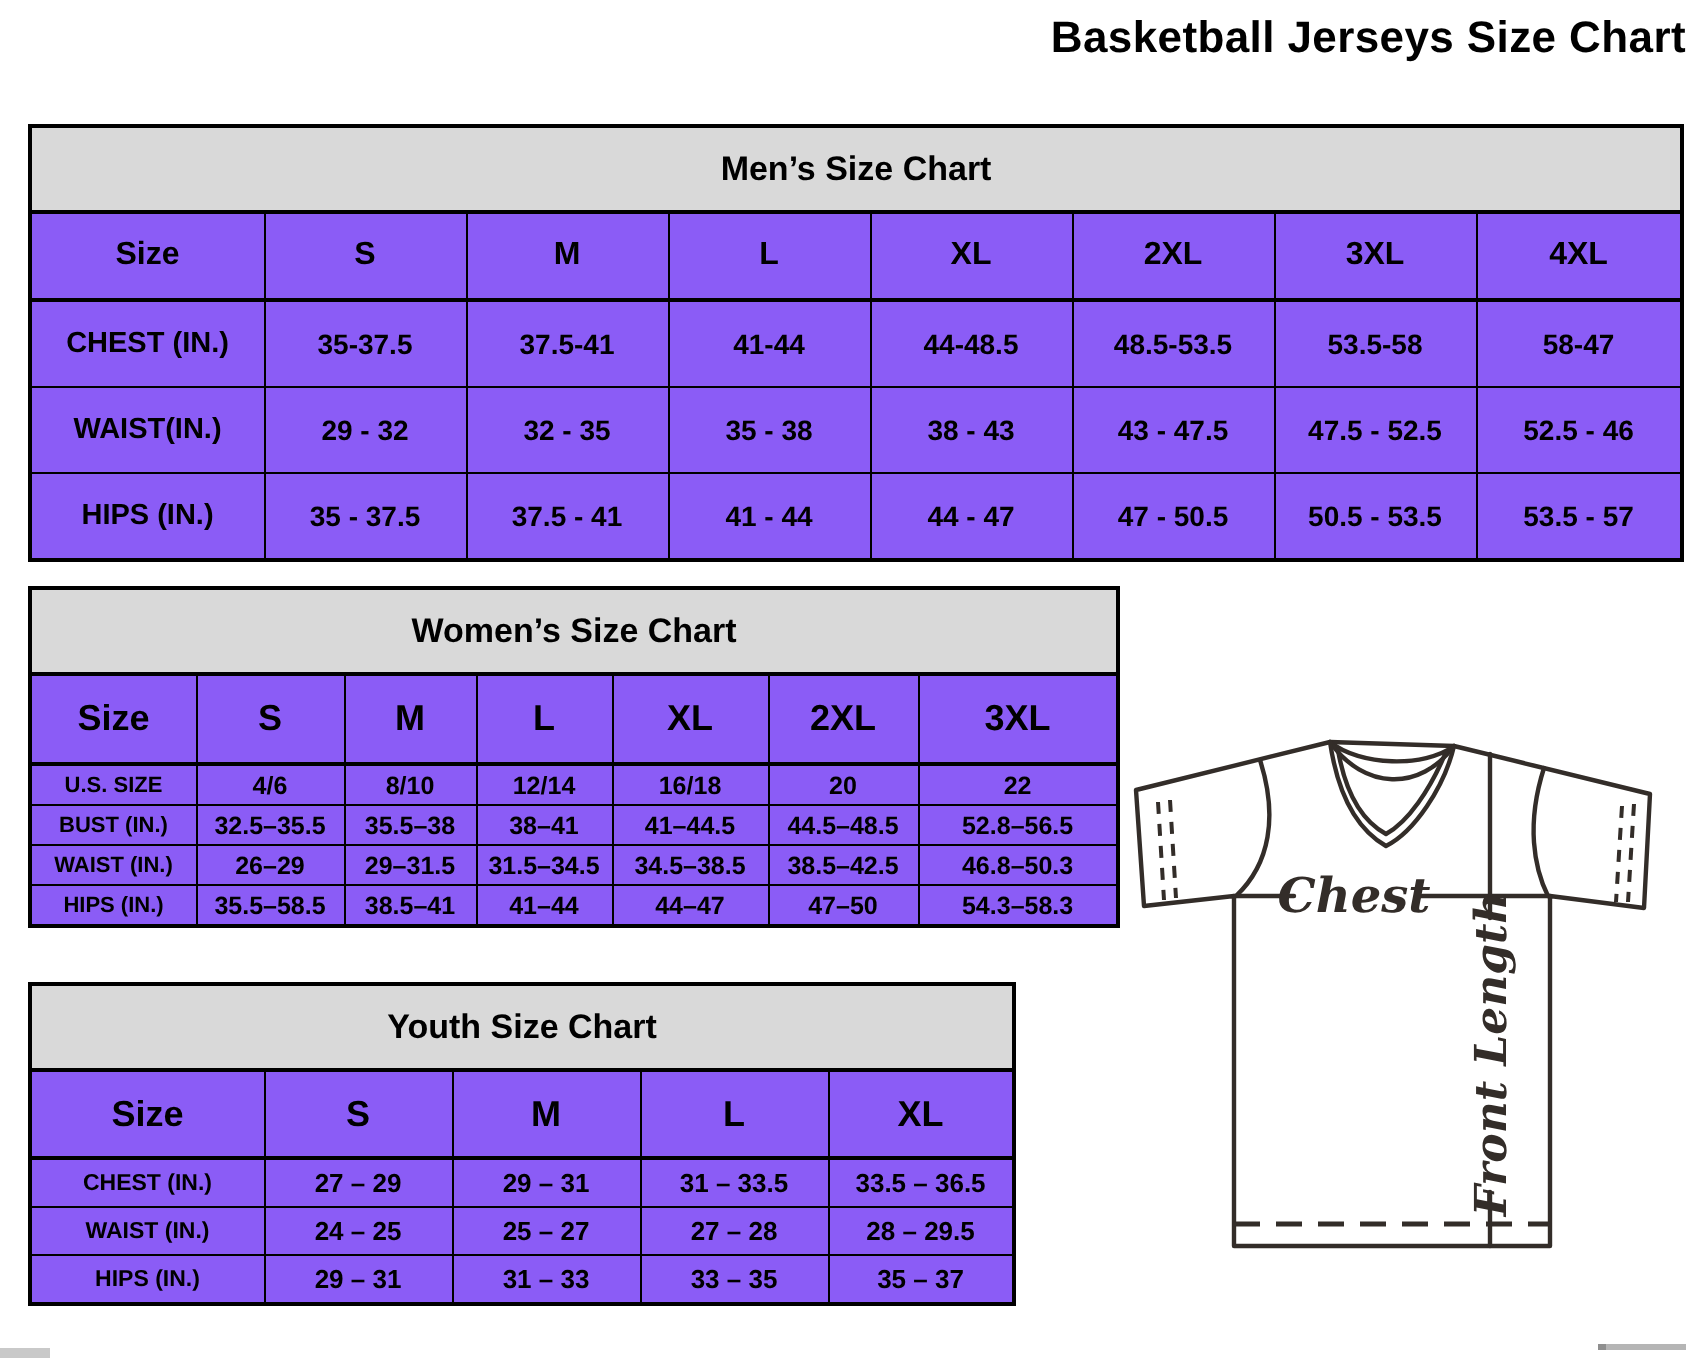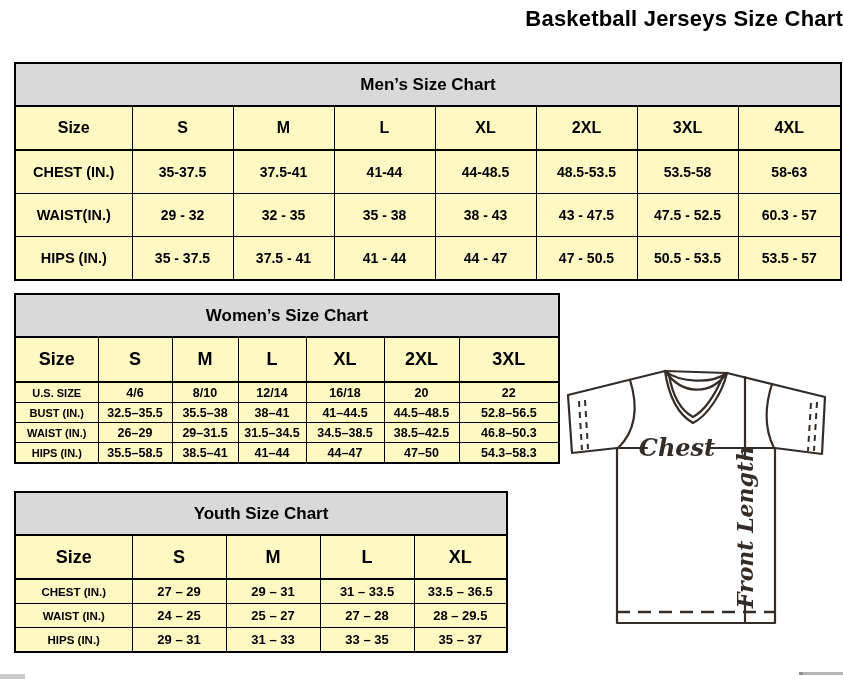--- a/index.html
+++ b/index.html
@@ -6,21 +6,21 @@
   body {
     width:843px; height:679px; position:relative; overflow:hidden;
     background:#ffffff; font-family:"Liberation Sans", sans-serif; color:#000;
   }
   .page-title {
     position:absolute; top:6px; left:0; width:843px;
     text-align:right; font-size:22px; font-weight:bold; letter-spacing:0.2px;
   }
   table.size-chart {
     position:absolute; border-collapse:collapse; table-layout:fixed;
-    border:2px solid #000; background:#fef9c3;
+    border:2px solid #000; background:#8b5cf6;
   }
   table.size-chart td {
     border:1px solid #000; text-align:center; vertical-align:middle;
     font-weight:bold; padding:0; overflow:hidden; white-space:nowrap;
   }
   tr.caption-row td {
     background:#d9d9d9; font-size:17px; height:41px;
     border:2px solid #000;
   }
   tr.header-row td { border-bottom:2px solid #000; }
@@ -82,31 +82,31 @@
         <td>4XL</td>
       </tr>
       <tr class="data-row">
         <td class="row-label">CHEST (IN.)</td>
         <td>35-37.5</td>
         <td>37.5-41</td>
         <td>41-44</td>
         <td>44-48.5</td>
         <td>48.5-53.5</td>
         <td>53.5-58</td>
-        <td>58-63</td>
+        <td>58-47</td>
       </tr>
       <tr class="data-row">
         <td class="row-label">WAIST(IN.)</td>
         <td>29 - 32</td>
         <td>32 - 35</td>
         <td>35 - 38</td>
         <td>38 - 43</td>
         <td>43 - 47.5</td>
         <td>47.5 - 52.5</td>
-        <td>60.3 - 57</td>
+        <td>52.5 - 46</td>
       </tr>
       <tr class="data-row">
         <td class="row-label">HIPS (IN.)</td>
         <td>35 - 37.5</td>
         <td>37.5 - 41</td>
         <td>41 - 44</td>
         <td>44 - 47</td>
         <td>47 - 50.5</td>
         <td>50.5 - 53.5</td>
         <td>53.5 - 57</td>

